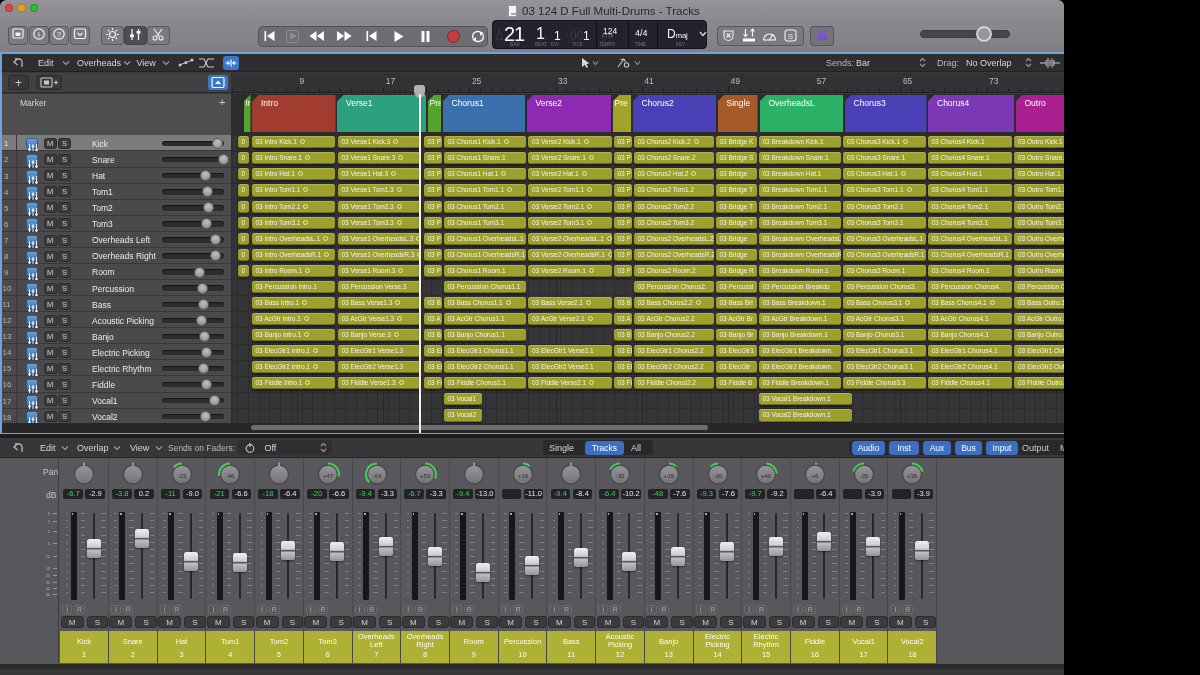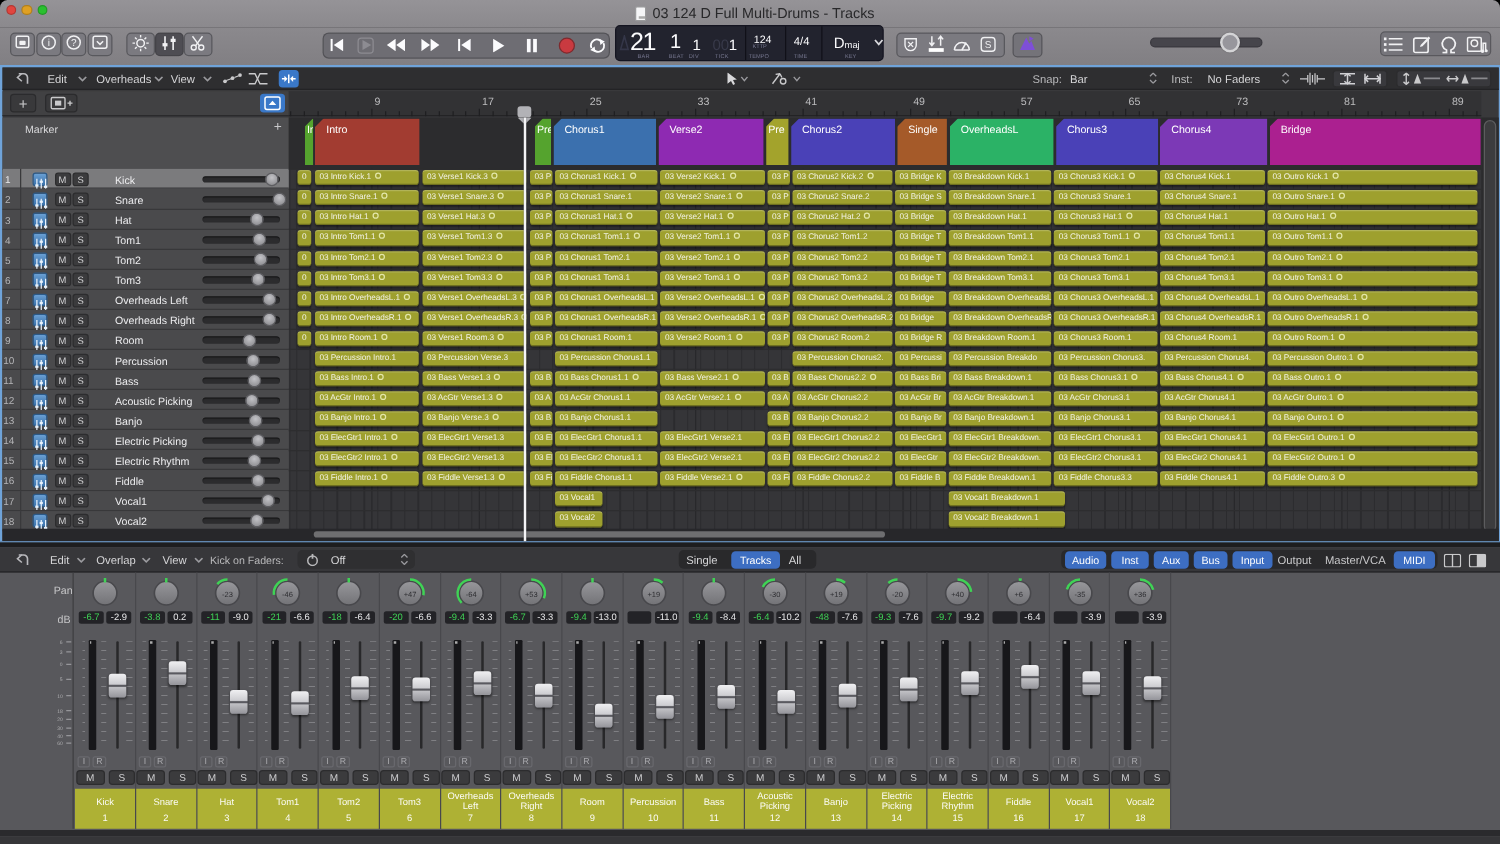--- a/index.html
+++ b/index.html
@@ -1,15 +1,15 @@
 <!DOCTYPE html>
 <html><head><meta charset="utf-8"><style>
 *{margin:0;padding:0;box-sizing:border-box}
 html,body{background:#000}
-#root{position:relative;width:1200px;height:675px;overflow:hidden;
+#root{position:relative;width:1064px;height:675px;overflow:hidden;
  font-family:"Liberation Sans",sans-serif;background:#39393b;
  border-radius:6px 6px 0 0}
 .abs{position:absolute}
 
 .r{position:absolute;background:#9ea02e;border-radius:2.5px;overflow:hidden;
  color:#f2f2e6;font-size:6.6px;letter-spacing:-0.05px;line-height:12px;white-space:nowrap;padding-left:4px;
  box-shadow:inset 0 1px 0 rgba(255,255,255,.2), inset 0 -1px 0 rgba(0,0,0,.3), 0 1.5px 2px rgba(0,0,0,.45);}
 .lp{display:inline-block;width:5px;height:5px;border:1px solid rgba(238,242,190,.85);
  border-radius:50%;margin-left:3px;vertical-align:0px}
 
@@ -166,23 +166,23 @@
       <path d="M1 0 L1 9 L3.8 6.8 L5.5 10 L7 9.2 L5.4 6 L8.5 5.5 Z" fill="#d8d8da"></path>
     </svg><svg class="abs" style="left:592px;top:60.5px" width="7" height="5" viewBox="0 0 7 5">
       <path d="M1 0.5 L3.5 3.5 L6 0.5" stroke="#9a9a9e" stroke-width="1.1" fill="none"></path>
     </svg><svg class="abs" style="left:616px;top:57px" width="14" height="11" viewBox="0 0 14 11">
       <g stroke="#c9c9cb" stroke-width="1.1" fill="none">
         <path d="M2 10 L8 2 M8 2 l1.5 3 M8 2 l-3.5 0.5"></path>
         <circle cx="10.5" cy="8" r="2.2"></circle>
       </g>
     </svg><svg class="abs" style="left:634px;top:60.5px" width="7" height="5" viewBox="0 0 7 5">
       <path d="M1 0.5 L3.5 3.5 L6 0.5" stroke="#9a9a9e" stroke-width="1.1" fill="none"></path>
-    </svg><div class="abs" style="left:826px;top:57.5px;font-size:9px;color:#b9b9bb;white-space:nowrap;">Snap:</div><div class="abs" style="left:856px;top:57.5px;font-size:9px;color:#d6d6d8;white-space:nowrap;">Bar</div><svg class="abs" style="left:919px;top:57.5px" width="7" height="9" viewBox="0 0 7 9">
+    </svg><div class="abs" style="left:826px;top:57.5px;font-size:9px;color:#b9b9bb;white-space:nowrap;">Sends:</div><div class="abs" style="left:856px;top:57.5px;font-size:9px;color:#d6d6d8;white-space:nowrap;">Bar</div><svg class="abs" style="left:919px;top:57.5px" width="7" height="9" viewBox="0 0 7 9">
       <path d="M1 3 L3.5 0.5 L6 3 M1 6 L3.5 8.5 L6 6" stroke="#9a9a9e" stroke-width="1.1" fill="none"></path>
-    </svg><div class="abs" style="left:937px;top:57.5px;font-size:9px;color:#b9b9bb;white-space:nowrap;">Inst:</div><div class="abs" style="left:966px;top:57.5px;font-size:9px;color:#d6d6d8;white-space:nowrap;">No Faders</div><svg class="abs" style="left:1025px;top:57.5px" width="7" height="9" viewBox="0 0 7 9">
+    </svg><div class="abs" style="left:937px;top:57.5px;font-size:9px;color:#b9b9bb;white-space:nowrap;">Drag:</div><div class="abs" style="left:966px;top:57.5px;font-size:9px;color:#d6d6d8;white-space:nowrap;">No Overlap</div><svg class="abs" style="left:1025px;top:57.5px" width="7" height="9" viewBox="0 0 7 9">
       <path d="M1 3 L3.5 0.5 L6 3 M1 6 L3.5 8.5 L6 6" stroke="#9a9a9e" stroke-width="1.1" fill="none"></path>
     </svg><svg class="abs" style="left:1040px;top:57.5px" width="20" height="10" viewBox="0 0 20 10">
       <g stroke="#c9c9cb" stroke-width="1">
         <line x1="0" y1="5" x2="6" y2="5"></line>
         <line x1="14" y1="5" x2="20" y2="5"></line>
         <line x1="8" y1="0" x2="8" y2="10"></line>
         <line x1="10" y1="2" x2="10" y2="8"></line>
         <line x1="12" y1="0.5" x2="12" y2="9.5"></line>
         <line x1="6.2" y1="2" x2="6.2" y2="8"></line>
         <line x1="13.8" y1="2" x2="13.8" y2="8"></line>
@@ -213,40 +213,42 @@
         <rect x="4" y="2" width="11" height="9" rx="1" fill="none" stroke="#c9c9cb" stroke-width="1.1"></rect>
         <rect x="7" y="4.5" width="5" height="4" fill="#c9c9cb"></rect>
         <path d="M17 6.5 h4 M19 4.5 v4" stroke="#c9c9cb" stroke-width="1.1"></path>
       </svg></div><div class="abs" style="left:208px;top:74.5px;width:20px;height:15.5px;background:#3a78c8;border-radius:3px"><svg width="20" height="15" viewBox="0 0 20 15">
         <rect x="4" y="2.5" width="12" height="10" rx="1.5" fill="none" stroke="#fff" stroke-width="1.2"></rect>
         <path d="M7 9 L10 5.5 L13 9 Z" fill="#fff"></path>
       </svg></div><div class="abs" style="left:231px;top:72.5px;width:954px;height:20px;background:#323234;border-bottom:1px solid #232325"></div><div class="abs" style="left:232.4px;top:88.5px;width:1px;height:4px;background:#1f1f21"></div><div class="abs" style="left:243.1px;top:88.5px;width:1px;height:4px;background:#1f1f21"></div><div class="abs" style="left:253.9px;top:88.5px;width:1px;height:4px;background:#1f1f21"></div><div class="abs" style="left:264.7px;top:88.5px;width:1px;height:4px;background:#1f1f21"></div><div class="abs" style="left:275.5px;top:88.5px;width:1px;height:4px;background:#1f1f21"></div><div class="abs" style="left:286.2px;top:88.5px;width:1px;height:4px;background:#1f1f21"></div><div class="abs" style="left:297.0px;top:86.5px;width:1px;height:6px;background:#1f1f21"></div><div class="abs" style="left:307.8px;top:88.5px;width:1px;height:4px;background:#1f1f21"></div><div class="abs" style="left:318.6px;top:88.5px;width:1px;height:4px;background:#1f1f21"></div><div class="abs" style="left:329.3px;top:88.5px;width:1px;height:4px;background:#1f1f21"></div><div class="abs" style="left:340.1px;top:88.5px;width:1px;height:4px;background:#1f1f21"></div><div class="abs" style="left:350.9px;top:88.5px;width:1px;height:4px;background:#1f1f21"></div><div class="abs" style="left:361.6px;top:88.5px;width:1px;height:4px;background:#1f1f21"></div><div class="abs" style="left:372.4px;top:88.5px;width:1px;height:4px;background:#1f1f21"></div><div class="abs" style="left:383.2px;top:86.5px;width:1px;height:6px;background:#1f1f21"></div><div class="abs" style="left:394.0px;top:88.5px;width:1px;height:4px;background:#1f1f21"></div><div class="abs" style="left:404.8px;top:88.5px;width:1px;height:4px;background:#1f1f21"></div><div class="abs" style="left:415.5px;top:88.5px;width:1px;height:4px;background:#1f1f21"></div><div class="abs" style="left:426.3px;top:88.5px;width:1px;height:4px;background:#1f1f21"></div><div class="abs" style="left:437.1px;top:88.5px;width:1px;height:4px;background:#1f1f21"></div><div class="abs" style="left:447.9px;top:88.5px;width:1px;height:4px;background:#1f1f21"></div><div class="abs" style="left:458.6px;top:88.5px;width:1px;height:4px;background:#1f1f21"></div><div class="abs" style="left:469.4px;top:86.5px;width:1px;height:6px;background:#1f1f21"></div><div class="abs" style="left:480.2px;top:88.5px;width:1px;height:4px;background:#1f1f21"></div><div class="abs" style="left:491.0px;top:88.5px;width:1px;height:4px;background:#1f1f21"></div><div class="abs" style="left:501.7px;top:88.5px;width:1px;height:4px;background:#1f1f21"></div><div class="abs" style="left:512.5px;top:88.5px;width:1px;height:4px;background:#1f1f21"></div><div class="abs" style="left:523.3px;top:88.5px;width:1px;height:4px;background:#1f1f21"></div><div class="abs" style="left:534.0px;top:88.5px;width:1px;height:4px;background:#1f1f21"></div><div class="abs" style="left:544.8px;top:88.5px;width:1px;height:4px;background:#1f1f21"></div><div class="abs" style="left:555.6px;top:86.5px;width:1px;height:6px;background:#1f1f21"></div><div class="abs" style="left:566.4px;top:88.5px;width:1px;height:4px;background:#1f1f21"></div><div class="abs" style="left:577.2px;top:88.5px;width:1px;height:4px;background:#1f1f21"></div><div class="abs" style="left:587.9px;top:88.5px;width:1px;height:4px;background:#1f1f21"></div><div class="abs" style="left:598.7px;top:88.5px;width:1px;height:4px;background:#1f1f21"></div><div class="abs" style="left:609.5px;top:88.5px;width:1px;height:4px;background:#1f1f21"></div><div class="abs" style="left:620.2px;top:88.5px;width:1px;height:4px;background:#1f1f21"></div><div class="abs" style="left:631.0px;top:88.5px;width:1px;height:4px;background:#1f1f21"></div><div class="abs" style="left:641.8px;top:86.5px;width:1px;height:6px;background:#1f1f21"></div><div class="abs" style="left:652.6px;top:88.5px;width:1px;height:4px;background:#1f1f21"></div><div class="abs" style="left:663.4px;top:88.5px;width:1px;height:4px;background:#1f1f21"></div><div class="abs" style="left:674.1px;top:88.5px;width:1px;height:4px;background:#1f1f21"></div><div class="abs" style="left:684.9px;top:88.5px;width:1px;height:4px;background:#1f1f21"></div><div class="abs" style="left:695.7px;top:88.5px;width:1px;height:4px;background:#1f1f21"></div><div class="abs" style="left:706.5px;top:88.5px;width:1px;height:4px;background:#1f1f21"></div><div class="abs" style="left:717.2px;top:88.5px;width:1px;height:4px;background:#1f1f21"></div><div class="abs" style="left:728.0px;top:86.5px;width:1px;height:6px;background:#1f1f21"></div><div class="abs" style="left:738.8px;top:88.5px;width:1px;height:4px;background:#1f1f21"></div><div class="abs" style="left:749.5px;top:88.5px;width:1px;height:4px;background:#1f1f21"></div><div class="abs" style="left:760.3px;top:88.5px;width:1px;height:4px;background:#1f1f21"></div><div class="abs" style="left:771.1px;top:88.5px;width:1px;height:4px;background:#1f1f21"></div><div class="abs" style="left:781.9px;top:88.5px;width:1px;height:4px;background:#1f1f21"></div><div class="abs" style="left:792.7px;top:88.5px;width:1px;height:4px;background:#1f1f21"></div><div class="abs" style="left:803.4px;top:88.5px;width:1px;height:4px;background:#1f1f21"></div><div class="abs" style="left:814.2px;top:86.5px;width:1px;height:6px;background:#1f1f21"></div><div class="abs" style="left:825.0px;top:88.5px;width:1px;height:4px;background:#1f1f21"></div><div class="abs" style="left:835.8px;top:88.5px;width:1px;height:4px;background:#1f1f21"></div><div class="abs" style="left:846.5px;top:88.5px;width:1px;height:4px;background:#1f1f21"></div><div class="abs" style="left:857.3px;top:88.5px;width:1px;height:4px;background:#1f1f21"></div><div class="abs" style="left:868.1px;top:88.5px;width:1px;height:4px;background:#1f1f21"></div><div class="abs" style="left:878.9px;top:88.5px;width:1px;height:4px;background:#1f1f21"></div><div class="abs" style="left:889.6px;top:88.5px;width:1px;height:4px;background:#1f1f21"></div><div class="abs" style="left:900.4px;top:86.5px;width:1px;height:6px;background:#1f1f21"></div><div class="abs" style="left:911.2px;top:88.5px;width:1px;height:4px;background:#1f1f21"></div><div class="abs" style="left:922.0px;top:88.5px;width:1px;height:4px;background:#1f1f21"></div><div class="abs" style="left:932.7px;top:88.5px;width:1px;height:4px;background:#1f1f21"></div><div class="abs" style="left:943.5px;top:88.5px;width:1px;height:4px;background:#1f1f21"></div><div class="abs" style="left:954.3px;top:88.5px;width:1px;height:4px;background:#1f1f21"></div><div class="abs" style="left:965.0px;top:88.5px;width:1px;height:4px;background:#1f1f21"></div><div class="abs" style="left:975.8px;top:88.5px;width:1px;height:4px;background:#1f1f21"></div><div class="abs" style="left:986.6px;top:86.5px;width:1px;height:6px;background:#1f1f21"></div><div class="abs" style="left:997.4px;top:88.5px;width:1px;height:4px;background:#1f1f21"></div><div class="abs" style="left:1008.2px;top:88.5px;width:1px;height:4px;background:#1f1f21"></div><div class="abs" style="left:1018.9px;top:88.5px;width:1px;height:4px;background:#1f1f21"></div><div class="abs" style="left:1029.7px;top:88.5px;width:1px;height:4px;background:#1f1f21"></div><div class="abs" style="left:1040.5px;top:88.5px;width:1px;height:4px;background:#1f1f21"></div><div class="abs" style="left:1051.2px;top:88.5px;width:1px;height:4px;background:#1f1f21"></div><div class="abs" style="left:1062.0px;top:88.5px;width:1px;height:4px;background:#1f1f21"></div><div class="abs" style="left:1072.8px;top:86.5px;width:1px;height:6px;background:#1f1f21"></div><div class="abs" style="left:1083.6px;top:88.5px;width:1px;height:4px;background:#1f1f21"></div><div class="abs" style="left:1094.4px;top:88.5px;width:1px;height:4px;background:#1f1f21"></div><div class="abs" style="left:1105.1px;top:88.5px;width:1px;height:4px;background:#1f1f21"></div><div class="abs" style="left:1115.9px;top:88.5px;width:1px;height:4px;background:#1f1f21"></div><div class="abs" style="left:1126.7px;top:88.5px;width:1px;height:4px;background:#1f1f21"></div><div class="abs" style="left:1137.5px;top:88.5px;width:1px;height:4px;background:#1f1f21"></div><div class="abs" style="left:1148.2px;top:88.5px;width:1px;height:4px;background:#1f1f21"></div><div class="abs" style="left:1159.0px;top:86.5px;width:1px;height:6px;background:#1f1f21"></div><div class="abs" style="left:1169.8px;top:88.5px;width:1px;height:4px;background:#1f1f21"></div><div class="abs" style="left:1180.5px;top:88.5px;width:1px;height:4px;background:#1f1f21"></div><div class="abs" style="left:299.5px;top:76px;font-size:8.5px;color:#bcbcbe;white-space:nowrap;">9</div><div class="abs" style="left:385.70000000000005px;top:76px;font-size:8.5px;color:#bcbcbe;white-space:nowrap;">17</div><div class="abs" style="left:471.90000000000003px;top:76px;font-size:8.5px;color:#bcbcbe;white-space:nowrap;">25</div><div class="abs" style="left:558.1px;top:76px;font-size:8.5px;color:#bcbcbe;white-space:nowrap;">33</div><div class="abs" style="left:644.3px;top:76px;font-size:8.5px;color:#bcbcbe;white-space:nowrap;">41</div><div class="abs" style="left:730.5px;top:76px;font-size:8.5px;color:#bcbcbe;white-space:nowrap;">49</div><div class="abs" style="left:816.7px;top:76px;font-size:8.5px;color:#bcbcbe;white-space:nowrap;">57</div><div class="abs" style="left:902.9000000000001px;top:76px;font-size:8.5px;color:#bcbcbe;white-space:nowrap;">65</div><div class="abs" style="left:989.1000000000001px;top:76px;font-size:8.5px;color:#bcbcbe;white-space:nowrap;">73</div><div class="abs" style="left:1075.3px;top:76px;font-size:8.5px;color:#bcbcbe;white-space:nowrap;">81</div><div class="abs" style="left:1161.5px;top:76px;font-size:8.5px;color:#bcbcbe;white-space:nowrap;">89</div><div class="abs" style="left:1.5px;top:93.5px;width:229.5px;height:42.5px;background:#4e4e50;border-bottom:1px solid #2a2a2c"></div><div class="abs" style="left:20px;top:97.5px;font-size:8.5px;color:#d8d8da;white-space:nowrap;">Marker</div><div class="abs" style="left:219px;top:95.5px;font-size:11px;color:#c9c9cb;white-space:nowrap;">+</div><div class="abs" style="left:231px;top:93.5px;width:954px;height:42.5px;background:#2c2c2e"></div><div class="mk" style="left:243.5px;top:94.5px;width:7.0px;height:37.5px;background:#55a32e">
       <span style="left:2px">In</span>
     </div><div class="mk" style="left:252px;top:94.5px;width:83.5px;height:37.5px;background:#a23c31">
       <span style="left:9px">Intro</span>
+    </div><div class="mk" style="left:337px;top:94.5px;width:89px;height:37.5px;background:#2ba17e">
+      <span style="left:9px">Verse1</span>
     </div><div class="mk" style="left:427.5px;top:94.5px;width:13.5px;height:37.5px;background:#55a32e">
       <span style="left:2px">Pre</span>
     </div><div class="mk" style="left:442.5px;top:94.5px;width:82.5px;height:37.5px;background:#3b70ae">
       <span style="left:9px">Chorus1</span>
     </div><div class="mk" style="left:526.5px;top:94.5px;width:84.5px;height:37.5px;background:#8e2ab2">
       <span style="left:9px">Verse2</span>
     </div><div class="mk" style="left:612.5px;top:94.5px;width:18.5px;height:37.5px;background:#a3a32c">
       <span style="left:2px">Pre</span>
     </div><div class="mk" style="left:632.5px;top:94.5px;width:83.5px;height:37.5px;background:#4a41b7">
       <span style="left:9px">Chorus2</span>
     </div><div class="mk" style="left:717.5px;top:94.5px;width:40.0px;height:37.5px;background:#a55a29">
       <span style="left:9px">Single</span>
     </div><div class="mk" style="left:759.5px;top:94.5px;width:83.5px;height:37.5px;background:#2bb266">
       <span style="left:9px">OverheadsL</span>
     </div><div class="mk" style="left:844.5px;top:94.5px;width:82.0px;height:37.5px;background:#4a41b7">
       <span style="left:9px">Chorus3</span>
     </div><div class="mk" style="left:928px;top:94.5px;width:86px;height:37.5px;background:#7c39b6">
       <span style="left:9px">Chorus4</span>
     </div><div class="mk" style="left:1015.5px;top:94.5px;width:169.0px;height:37.5px;background:#ab2090">
-      <span style="left:9px">Bridge</span>
+      <span style="left:9px">Outro</span>
     </div><div class="abs" style="left:1.5px;top:135.7px;width:229.5px;height:297px;background:#4a4a4c"></div><div class="abs" style="left:231px;top:135.7px;width:954px;height:297px;background-color:#353538;background-image:repeating-linear-gradient(90deg,#2b2b2e 0 1px,transparent 1px 10.775px);background-position:6.08px 0;"></div><div class="abs" style="left:297.0px;top:135.4px;width:1px;height:291px;background:#28282b"></div><div class="abs" style="left:383.20000000000005px;top:135.4px;width:1px;height:291px;background:#28282b"></div><div class="abs" style="left:469.40000000000003px;top:135.4px;width:1px;height:291px;background:#28282b"></div><div class="abs" style="left:555.6px;top:135.4px;width:1px;height:291px;background:#28282b"></div><div class="abs" style="left:641.8px;top:135.4px;width:1px;height:291px;background:#28282b"></div><div class="abs" style="left:728.0px;top:135.4px;width:1px;height:291px;background:#28282b"></div><div class="abs" style="left:814.2px;top:135.4px;width:1px;height:291px;background:#28282b"></div><div class="abs" style="left:900.4000000000001px;top:135.4px;width:1px;height:291px;background:#28282b"></div><div class="abs" style="left:986.6000000000001px;top:135.4px;width:1px;height:291px;background:#28282b"></div><div class="abs" style="left:1072.8px;top:135.4px;width:1px;height:291px;background:#28282b"></div><div class="abs" style="left:1159.0px;top:135.4px;width:1px;height:291px;background:#28282b"></div><div class="abs" style="left:1.5px;top:135.4px;width:229.5px;height:16.07px;background:#7b7b7d;border-bottom:1px solid #38383a"></div><div class="abs" style="left:4px;top:139.4px;font-size:8px;color:#e8e8ea;white-space:nowrap;">1</div><div class="abs" style="left:15.5px;top:135.4px;width:1px;height:16.07px;background:#39393b"></div><div class="abs" style="left:25.5px;top:138.1px;width:12.5px;height:10.5px;background:linear-gradient(#6aa0d4,#3a72ac);border-radius:2.5px;border:0.5px solid #2c5a88"><svg width="12" height="10" viewBox="0 0 12 10">
         <g stroke="#e8f2fc" stroke-width="1">
           <line x1="2.5" y1="1" x2="2.5" y2="9"></line>
           <line x1="6" y1="1" x2="6" y2="9"></line>
           <line x1="9.5" y1="1" x2="9.5" y2="9"></line>
         </g>
         <g fill="#e8f2fc">
           <rect x="1.2" y="5.5" width="2.6" height="1.8"></rect>
           <rect x="4.7" y="2.5" width="2.6" height="1.8"></rect>
           <rect x="8.2" y="6.5" width="2.6" height="1.8"></rect>
@@ -442,21 +444,21 @@
       <path d="M0 0 H11.5 L5.75 5.5 Z" fill="#b2b2b6"></path>
     </svg><div class="abs" style="left:419px;top:94px;width:1.6px;height:338.5px;background:#f4f4f6;box-shadow:0 0 1px rgba(0,0,0,.6)"></div><div class="abs" style="left:0px;top:437.6px;width:1200px;height:237.39999999999998px;background:#58585c"></div><div class="abs" style="left:0px;top:437.6px;width:1200px;height:20px;background:#37373a;border-bottom:1px solid #242427"></div><svg class="abs" style="left:12px;top:442.6px" width="12" height="10" viewBox="0 0 12 10">
       <path d="M10 9 V4 a3 3 0 0 0 -3 -3 h-4" fill="none" stroke="#b9b9bd" stroke-width="1.3"></path>
       <path d="M5.5 0.8 L2 4 L5.5 7" fill="none" stroke="#b9b9bd" stroke-width="1.3"></path>
     </svg><div class="abs" style="left:40px;top:442.6px;font-size:9px;color:#d6d6d8;white-space:nowrap;">Edit</div><svg class="abs" style="left:61px;top:445.6px" width="8" height="5" viewBox="0 0 8 5">
       <path d="M1 0.5 L4 3.5 L7 0.5" stroke="#9a9a9e" stroke-width="1.2" fill="none"></path>
     </svg><div class="abs" style="left:77px;top:442.6px;font-size:9px;color:#d6d6d8;white-space:nowrap;">Overlap</div><svg class="abs" style="left:113px;top:445.6px" width="8" height="5" viewBox="0 0 8 5">
       <path d="M1 0.5 L4 3.5 L7 0.5" stroke="#9a9a9e" stroke-width="1.2" fill="none"></path>
     </svg><div class="abs" style="left:130px;top:442.6px;font-size:9px;color:#d6d6d8;white-space:nowrap;">View</div><svg class="abs" style="left:155px;top:445.6px" width="8" height="5" viewBox="0 0 8 5">
       <path d="M1 0.5 L4 3.5 L7 0.5" stroke="#9a9a9e" stroke-width="1.2" fill="none"></path>
-    </svg><div class="abs" style="left:168px;top:443.1px;font-size:8.5px;color:#b9b9bb;white-space:nowrap;">Kick on Faders:</div><div class="abs" style="left:237.7px;top:440.1px;width:94px;height:15px;background:#2f2f31;border-radius:4px"></div><svg class="abs" style="left:245px;top:443.1px" width="10" height="10" viewBox="0 0 10 10">
+    </svg><div class="abs" style="left:168px;top:443.1px;font-size:8.5px;color:#b9b9bb;white-space:nowrap;">Sends on Faders:</div><div class="abs" style="left:237.7px;top:440.1px;width:94px;height:15px;background:#2f2f31;border-radius:4px"></div><svg class="abs" style="left:245px;top:443.1px" width="10" height="10" viewBox="0 0 10 10">
       <circle cx="5" cy="5.5" r="3.8" fill="none" stroke="#b9b9bb" stroke-width="1.2"></circle>
       <line x1="5" y1="0" x2="5" y2="4" stroke="#b9b9bb" stroke-width="1.4"></line>
     </svg><div class="abs" style="left:264.5px;top:442.6px;font-size:9px;color:#d6d6d8;white-space:nowrap;">Off</div><svg class="abs" style="left:320px;top:443.1px" width="7" height="9" viewBox="0 0 7 9">
       <path d="M1 3 L3.5 0.5 L6 3 M1 6 L3.5 8.5 L6 6" stroke="#9a9a9e" stroke-width="1.1" fill="none"></path>
     </svg><div class="abs" style="left:543px;top:440.1px;width:110px;height:15px;background:#29292b;border-radius:4px"></div><div class="abs" style="left:549px;top:442.6px;font-size:9px;color:#d6d6d8;white-space:nowrap;">Single</div><div class="pill" style="left:585px;top:441.1px;width:39px;background:#3d6ec2">Tracks</div><div class="abs" style="left:631px;top:442.6px;font-size:9px;color:#d6d6d8;white-space:nowrap;">All</div><div class="abs" style="left:849px;top:440.1px;width:301px;height:15px;background:#29292b;border-radius:4px"></div><div class="pill" style="left:852px;top:441.1px;width:33px;background:#3d6ec2">Audio</div><div class="pill" style="left:889px;top:441.1px;width:30px;background:#3d6ec2">Inst</div><div class="pill" style="left:923px;top:441.1px;width:28px;background:#3d6ec2">Aux</div><div class="pill" style="left:955px;top:441.1px;width:27px;background:#3d6ec2">Bus</div><div class="pill" style="left:986px;top:441.1px;width:32px;background:#3d6ec2">Input</div><div class="abs" style="left:1022px;top:442.6px;font-size:9px;color:#c9c9cb;white-space:nowrap;">Output</div><div class="abs" style="left:1060px;top:442.6px;font-size:9px;color:#c9c9cb;white-space:nowrap;">Master/VCA</div><div class="pill" style="left:1115px;top:441.1px;width:33px;background:#3d6ec2">MIDI</div><svg class="abs" style="left:1155px;top:443.1px" width="14" height="11" viewBox="0 0 14 11">
       <rect x="0.5" y="0.5" width="13" height="10" rx="1.5" fill="none" stroke="#c9c9cb" stroke-width="1.1"></rect>
       <line x1="7" y1="0.5" x2="7" y2="10.5" stroke="#c9c9cb" stroke-width="1.1"></line>
     </svg><svg class="abs" style="left:1175px;top:443.1px" width="14" height="11" viewBox="0 0 14 11">
       <rect x="0.5" y="0.5" width="13" height="10" rx="1.5" fill="none" stroke="#c9c9cb" stroke-width="1.1"></rect>
       <line x1="7" y1="0.5" x2="7" y2="10.5" stroke="#c9c9cb" stroke-width="1.1"></line>

